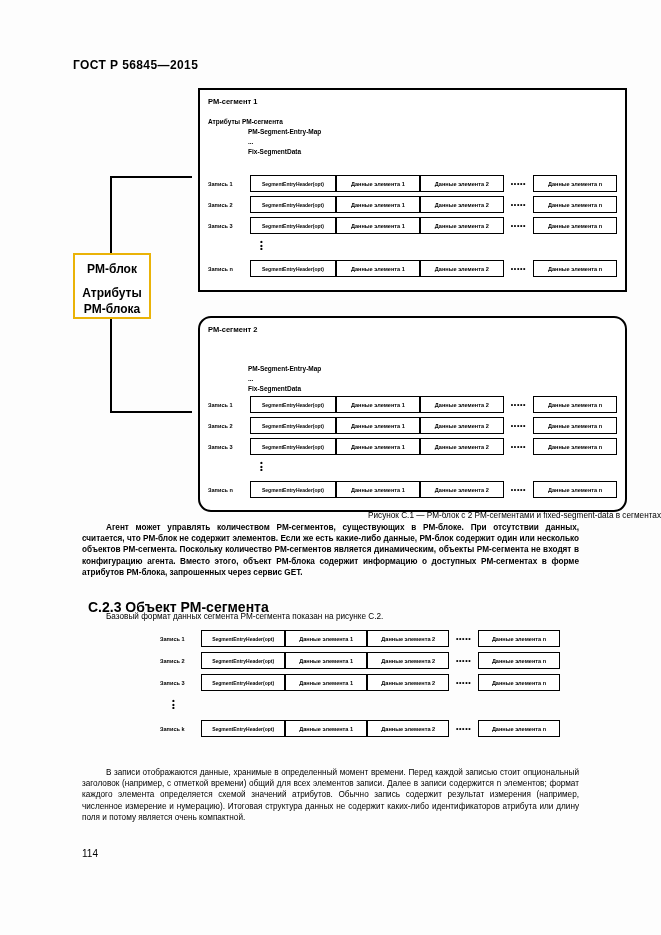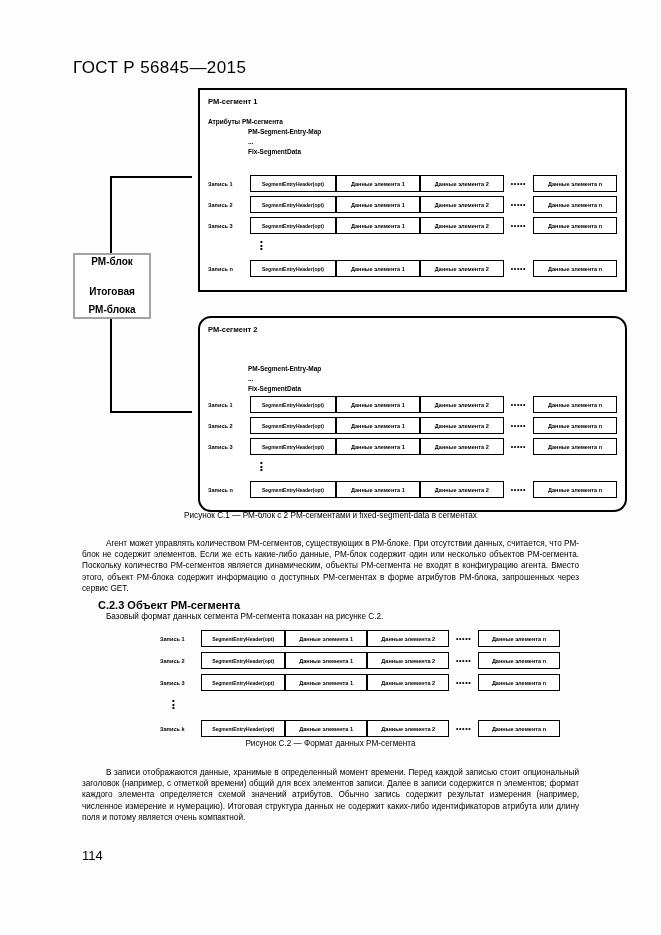--- a/index.html
+++ b/index.html
@@ -21,46 +21,46 @@
     position: absolute;
     inset: 0;
     background: #fdfdfd;
   }
 
   
   .doc-header {
     position: absolute;
     left: 73px;
     top: 58px;
-    font-size: 17px;
-    font-weight: normal;
+    font-size: 12px;
+    font-weight: bold;
     letter-spacing: 0.4px;
   }
 
   
   .figure-c1 {
     position: absolute;
     left: 70px;
     top: 88px;
     width: 550px;
     height: 420px;
   }
 
   .pm-block {
     position: absolute;
     left: 3px;
     top: 165px;
     width: 74px;
     height: 62px;
-    border: 2px solid #a3a3a3;
+    border: 2px solid #eab308;
     display: flex;
     flex-direction: column;
     align-items: center;
-    justify-content: space-between;
-    font-size: 10px;
+    justify-content: flex-end;
+    font-size: 12px;
     font-weight: bold;
     line-height: 1.35;
     text-align: center;
     background: #fff;
   }
   .pm-block .gap { height: 7px; }
 
   
   .conn {
     position: absolute;
@@ -156,80 +156,80 @@
     left: 52px;
     font-size: 8px;
     font-weight: bold;
     line-height: 3.5px;
     letter-spacing: 0;
   }
 
   .fig-caption {
     position: absolute;
     width: 100%;
-    text-align: center;
+    text-align: right;
     font-size: 8.2px;
   }
 
   
   .body-text {
     position: absolute;
     left: 82px;
     width: 497px;
     font-size: 8.2px;
     line-height: 11.2px;
     text-align: justify;
   }
   .body-text p { margin: 0; }
   .indent { text-indent: 24px; }
 
   .heading {
     position: absolute;
-    left: 74px;
-    font-size: 11px;
+    left: 64px;
+    font-size: 14px;
     font-weight: bold;
     text-indent: 24px;
     width: 497px;
   }
 
   
   .figure-c2 {
     position: absolute;
     left: 160px;
     top: 630px;
     width: 400px;
     height: 110px;
   }
   .figure-c2 .rec-row { margin-bottom: 5px; }
 
   .page-number {
     position: absolute;
     left: 82px;
     top: 848px;
-    font-size: 13px;
+    font-size: 10px;
   }
 </style>
 </head>
 <body>
 
 <div class="page">
 
   <div class="doc-header">ГОСТ Р 56845—2015</div>
 
   <div class="figure-c1">
 
     <div class="conn conn-v"></div>
     <div class="conn conn-h-top"></div>
     <div class="conn conn-v2"></div>
     <div class="conn conn-h-bot"></div>
 
     <div class="pm-block">
       <span>PM-блок</span>
       <span class="gap"></span>
-      <span>Итоговая</span>
+      <span>Атрибуты</span>
       <span>PM-блока</span>
     </div>
 
     <div class="segment segment-1">
       <div class="seg-title">PM-сегмент 1</div>
       <div class="seg-attr-head">Атрибуты PM-сегмента</div>
       <div class="seg-attr-list pos-a">
         <div>PM-Segment-Entry-Map</div>
         <div>...</div>
         <div>Fix-SegmentData</div>
@@ -317,21 +317,21 @@
           <div class="cell cell-el">Данные элемента 2</div>
           <div class="dots-gap">•••••</div>
           <div class="cell cell-last">Данные элемента n</div>
         </div>
       </div>
     </div>
   </div>
 
   <div class="fig-caption" style="top:511px;">Рисунок С.1 — PM-блок с 2 PM-сегментами и fixed-segment-data в сегментах</div>
 
-  <div class="body-text" style="top:538px;">
+  <div class="body-text" style="top:522px;font-weight:bold;">
     <p class="indent">Агент может управлять количеством PM-сегментов, существующих в PM-блоке. При отсутствии данных, считается, что PM-блок не содержит элементов. Если же есть какие-либо данные, PM-блок содержит один или несколько объектов PM-сегмента. Поскольку количество PM-сегментов является динамическим, объекты PM-сегмента не входят в конфигурацию агента. Вместо этого, объект PM-блока содержит информацию о доступных PM-сегментах в форме атрибутов PM-блока, запрошенных через сервис GET.</p>
   </div>
 
   <div class="heading" style="top:599px;">С.2.3  Объект PM-сегмента</div>
 
   <div class="body-text" style="top:611px;">
     <p class="indent">Базовый формат данных сегмента PM-сегмента показан на рисунке С.2.</p>
   </div>
 
   <div class="figure-c2">
@@ -367,21 +367,20 @@
         <div class="rec-label">Запись k</div>
         <div class="cell cell-hdr">SegmentEntryHeader(opt)</div>
         <div class="cell cell-el">Данные элемента 1</div>
         <div class="cell cell-el">Данные элемента 2</div>
         <div class="dots-gap">•••••</div>
         <div class="cell cell-last">Данные элемента n</div>
       </div>
     </div>
   </div>
 
-  <div class="fig-caption" style="top:739px;">Рисунок С.2 — Формат данных PM-сегмента</div>
 
   <div class="body-text" style="top:767px;">
     <p class="indent">В записи отображаются данные, хранимые в определенный момент времени. Перед каждой записью стоит опциональный заголовок (например, с отметкой времени) общий для всех элементов записи. Далее в записи содержится n элементов; формат каждого элемента определяется схемой значений атрибутов. Обычно запись содержит результат измерения (например, численное измерение и нумерацию). Итоговая структура данных не содержит каких-либо идентификаторов атрибута или длину поля и потому является очень компактной.</p>
   </div>
 
   <div class="page-number">114</div>
 
 </div>
 
 </body></html>

